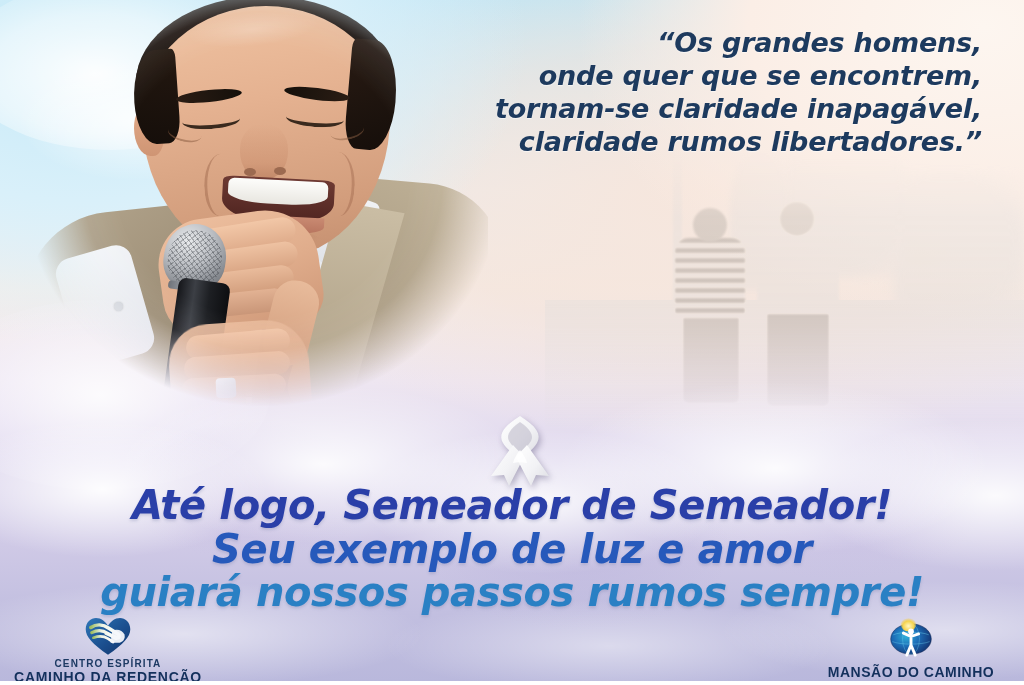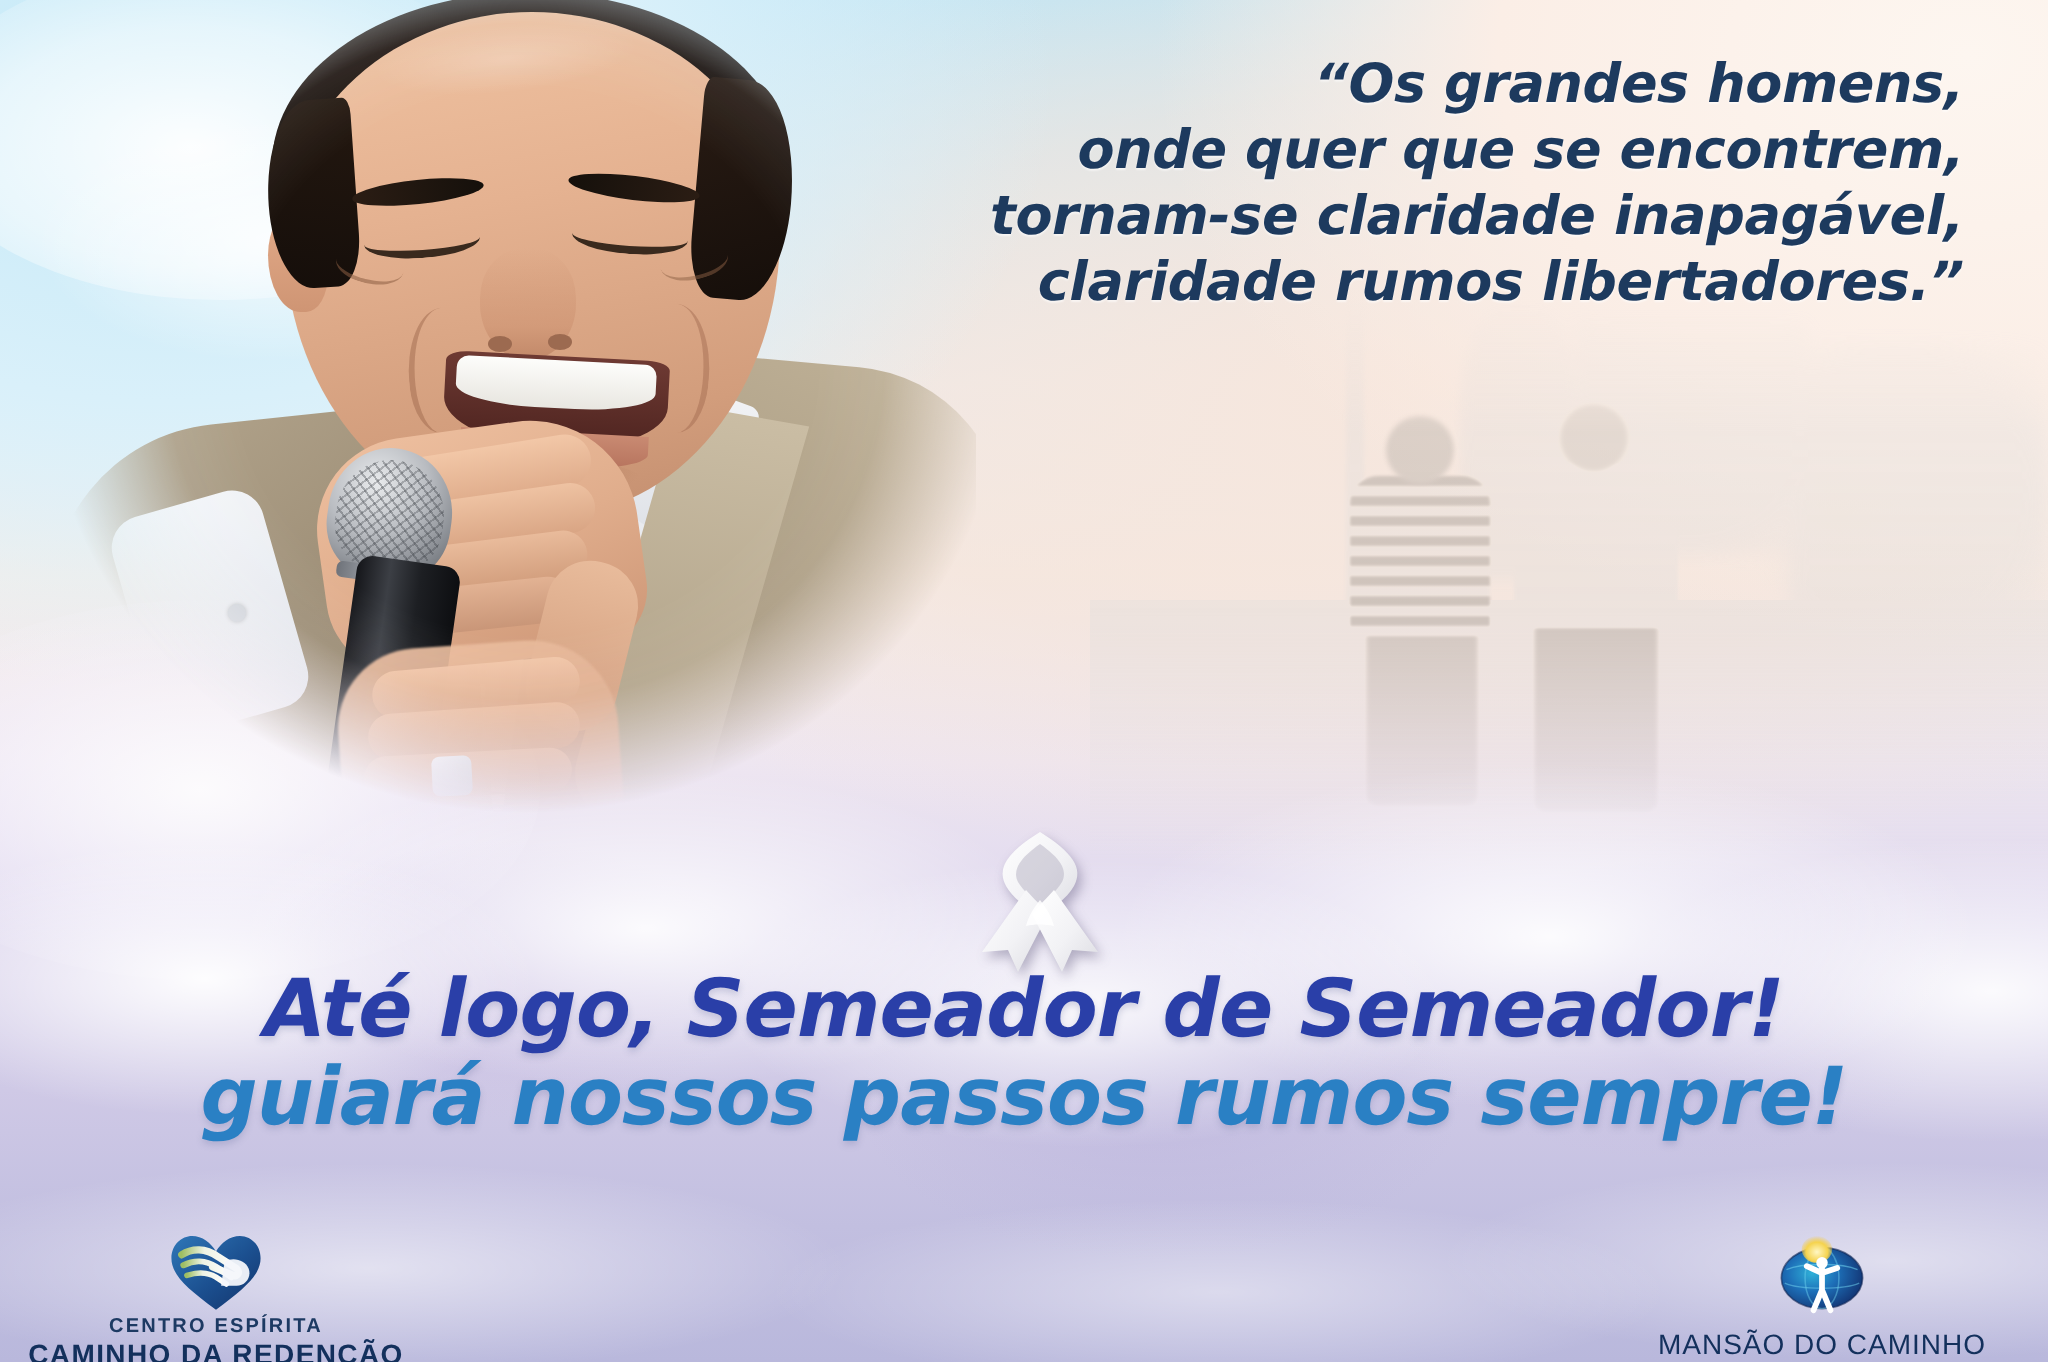--- a/index.html
+++ b/index.html
@@ -473,21 +473,21 @@
   }
   .logo-text-big {
     font-size: 14px;
     font-weight: 700;
     letter-spacing: 0.7px;
     color: #13305c;
     font-family: "Liberation Sans", sans-serif;
   }
   .logo-text-single {
     font-size: 14px;
-    font-weight: 400;
+    font-weight: 700;
     letter-spacing: 0.5px;
     color: #13305c;
     font-family: "Liberation Sans", sans-serif;
     margin-top: 5px;
   }
 </style>
 </head>
 <body>
 
 <div id="poster">
@@ -596,20 +596,21 @@
       <path d="M36 6 C20 16 14 24 19 33 C23 40 30 44 36 48 C42 44 49 40 53 33 C58 24 52 16 36 6 Z" fill="url(#ribG)"></path>
       <path d="M36 12 C26 19 22 25 25 31 C28 36 32 39 36 42 C40 39 44 36 47 31 C50 25 46 19 36 12 Z" fill="#b9b7c6" opacity="0.55"></path>
       <path d="M29 35 L7 66 L20 65 L25 76 L40 47 Z" fill="url(#ribG)"></path>
       <path d="M43 35 L65 66 L52 65 L47 76 L32 47 Z" fill="url(#ribG)"></path>
       <path d="M36 40 C32 45 30 49 29 53 C33 52 38 52 43 53 C42 49 40 45 36 40 Z" fill="#ffffff" opacity="0.85"></path>
     </svg>
   </div>
 
   <div class="headline">
     <div class="hl hl-1">Até logo, Semeador de Semeador!</div>
+    <div class="hl hl-2">Seu exemplo de luz e amor</div>
     <div class="hl hl-3">guiará nossos passos rumos sempre!</div>
   </div>
 
   <div class="logo logo-left">
     <div class="logo-mark">
       <svg viewBox="0 0 56 46" width="48" height="40" aria-hidden="true">
         <defs>
           <linearGradient id="heartG" x1="0" y1="0" x2="1" y2="1">
             <stop offset="0%" stop-color="#2f77b8"></stop>
             <stop offset="55%" stop-color="#1b4f8f"></stop>

